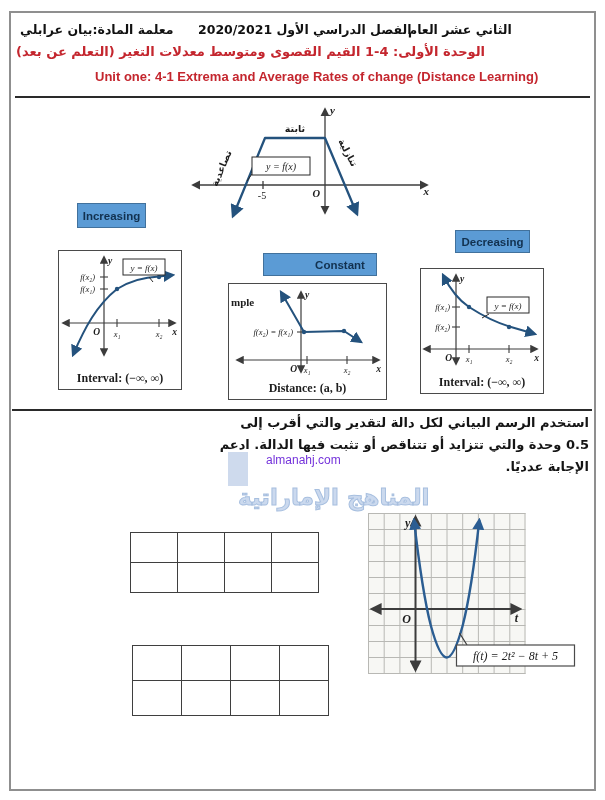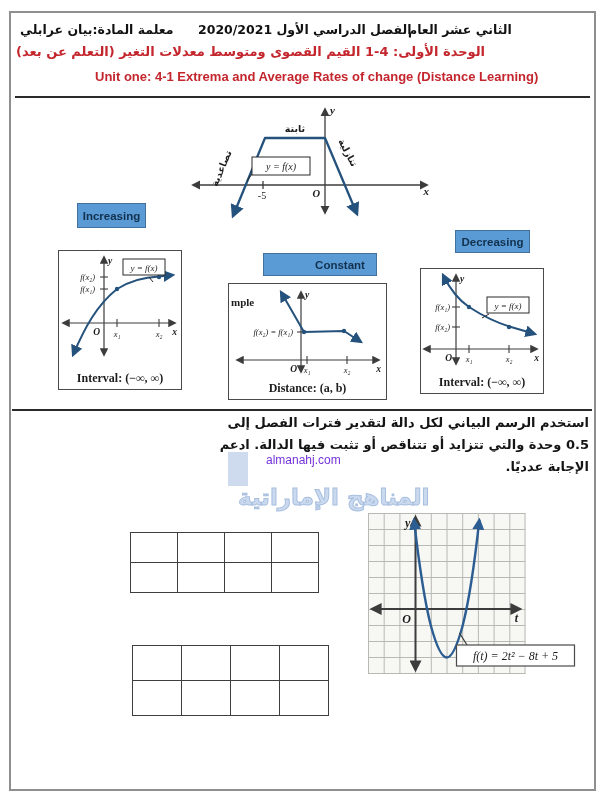--- a/index.html
+++ b/index.html
@@ -192,21 +192,21 @@
       <path d="M68,45 L61,49" stroke="#2a2a2a" stroke-width="1"></path>
       <rect x="66" y="28" width="42" height="16" fill="#ffffff" stroke="#2a2a2a" stroke-width="1"></rect>
       <text x="87" y="40" font-size="9" text-anchor="middle" class="ti">y = f(x)</text>
     </svg>
     <div class="caption">Interval: (−∞, ∞)</div>
   </div>
 
   <div class="rule" id="rule2"></div>
 
   <div class="ar-block">
-    <div>استخدم الرسم البياني لكل دالة لتقدير فترات الفصل إلى</div>
+    <div>استخدم الرسم البياني لكل دالة لتقدير والتي أقرب إلى</div>
     <div>0.5 وحدة والتي تتزايد أو تتناقص أو تثبت فيها الدالة. ادعم</div>
     <div>الإجابة عدديًا.</div>
   </div>
 
   <div class="wm" id="wm-box"></div>
   <div class="wm" id="wm-site">almanahj.com</div>
   <div class="wm" id="wm-ar">المناهج الإماراتية</div>
 
   <table class="atable" id="table1">
     <tbody>

